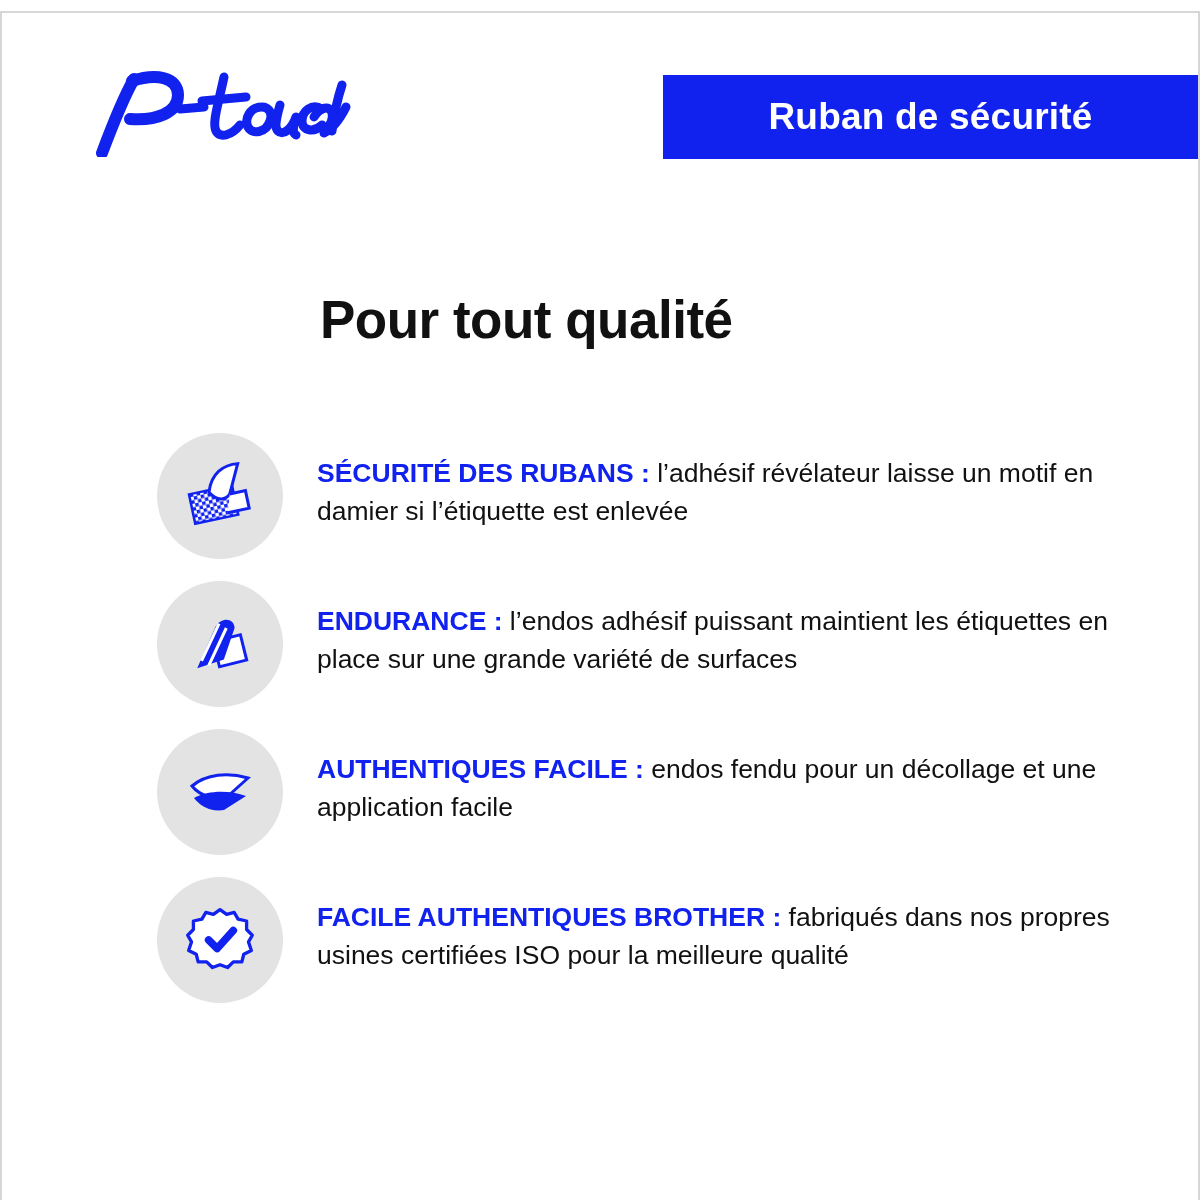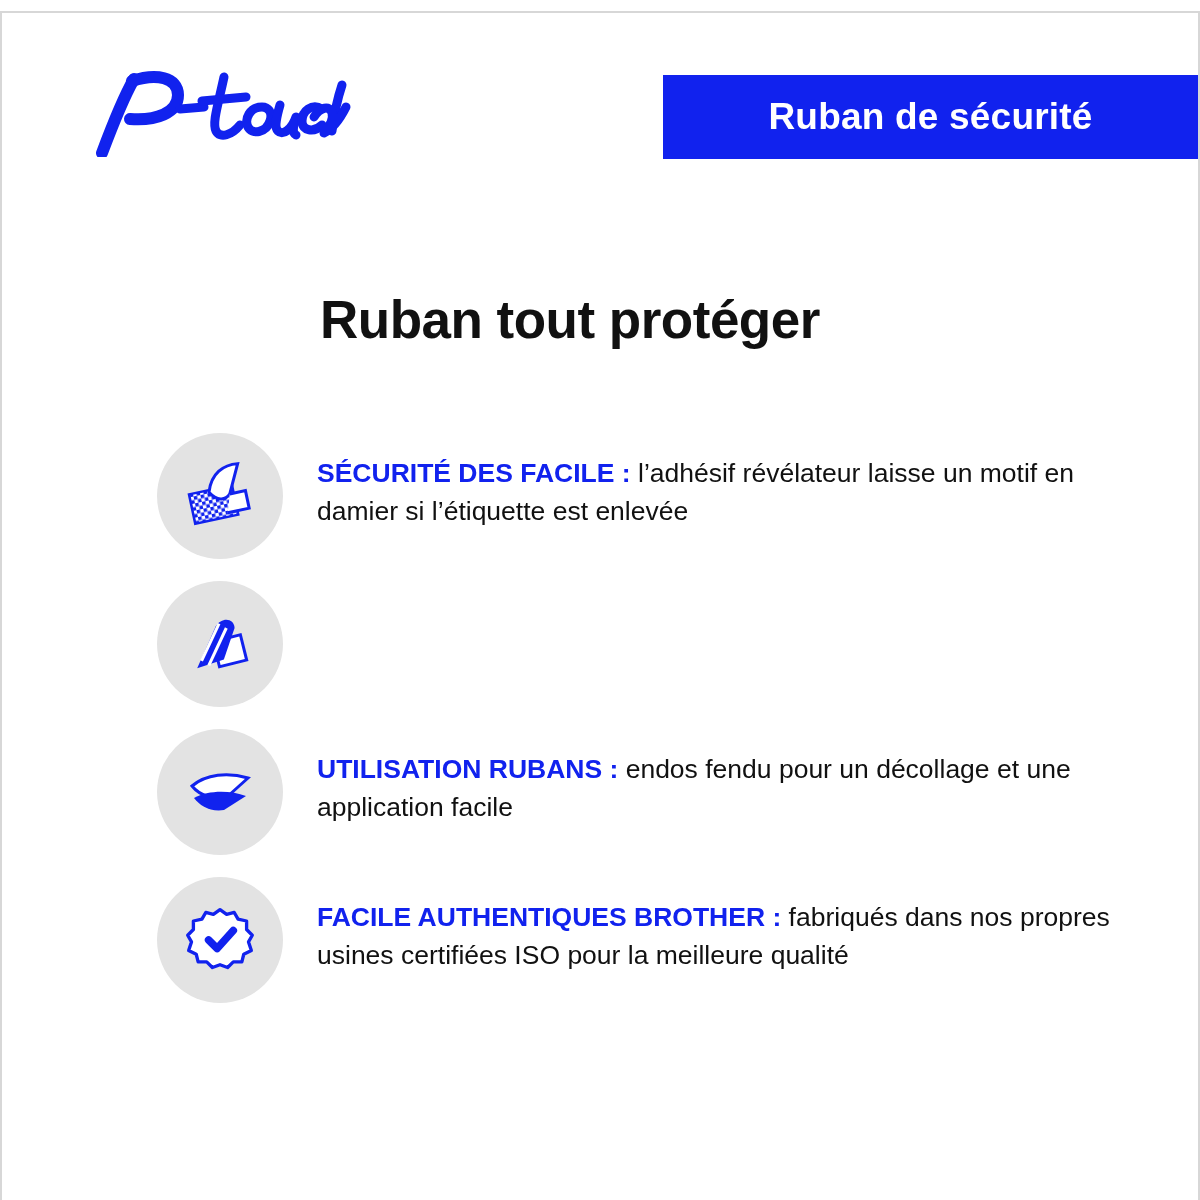--- a/index.html
+++ b/index.html
@@ -136,21 +136,21 @@
           <path d="M258 52 C264 42 274 40 276 48 C278 56 272 62 268 68 C276 64 284 54 290 42" transform="translate(-18,0)"></path>
         </g>
       </svg>
     </div>
 
     <div class="banner">
       <span class="banner-text">Ruban de sécurité</span>
     </div>
   </div>
 
-  <h1 class="title">Ruban tout protéger</h1>
+  <h1 class="title">Pour tout qualité</h1>
 
   <div class="features">
 
     <div class="feature">
       <div class="icon-circle">
         <svg viewBox="0 0 80 80" width="80" height="80" aria-hidden="true">
           <defs>
             <pattern id="checker" width="7" height="7" patternUnits="userSpaceOnUse">
               <rect width="7" height="7" fill="#ffffff"></rect>
               <rect width="3.5" height="3.5" fill="#1122ee"></rect>
@@ -158,47 +158,50 @@
             </pattern>
           </defs>
           <g transform="rotate(-12 40 40)">
             <rect x="10" y="32" width="44" height="30" fill="url(#checker)" stroke="#1122ee" stroke-width="2.5"></rect>
             <path d="M30 34 C36 16 50 10 64 12 L50 40 C44 46 36 44 30 34 Z" fill="#ffffff" stroke="#1122ee" stroke-width="3"></path>
             <path d="M50 40 L66 40 L66 58 L44 58" fill="#ffffff" stroke="#1122ee" stroke-width="3"></path>
           </g>
         </svg>
       </div>
       <div class="feature-text">
-        <span class="feature-label">SÉCURITÉ DES FACILE :</span><span class="feature-body"> l’adhésif révélateur laisse un motif en damier si l’étiquette est enlevée</span>
+        <span class="feature-label">SÉCURITÉ DES RUBANS :</span><span class="feature-body"> l’adhésif révélateur laisse un motif en damier si l’étiquette est enlevée</span>
       </div>
     </div>
 
 
     <div class="feature">
       <div class="icon-circle">
         <svg viewBox="0 0 80 80" width="80" height="80" aria-hidden="true">
           <g transform="rotate(-14 40 40)">
             <rect x="34" y="36" width="28" height="26" fill="#ffffff" stroke="#1122ee" stroke-width="3"></rect>
             <path d="M12 58 L40 22 C48 14 60 18 58 28 L40 56 Z" fill="#1122ee"></path>
             <path d="M18 52 L44 20" stroke="#ffffff" stroke-width="3"></path>
             <path d="M24 58 L50 26" stroke="#ffffff" stroke-width="3"></path>
           </g>
         </svg>
       </div>
+      <div class="feature-text">
+        <span class="feature-label">ENDURANCE :</span><span class="feature-body"> l’endos adhésif puissant maintient les étiquettes en place sur une grande variété de surfaces</span>
+      </div>
     </div>
 
     <div class="feature">
       <div class="icon-circle">
         <svg viewBox="0 0 80 80" width="80" height="80" aria-hidden="true">
           <path d="M12 34 C26 22 48 20 68 26 L48 44 C34 48 20 44 12 34 Z" fill="#ffffff" stroke="#1122ee" stroke-width="3"></path>
           <path d="M14 46 C28 38 50 38 66 44 L44 58 C30 60 20 54 14 46 Z" fill="#1122ee"></path>
         </svg>
       </div>
       <div class="feature-text">
-        <span class="feature-label">UTILISATION RUBANS :</span><span class="feature-body"> endos fendu pour un décollage et une application facile</span>
+        <span class="feature-label">AUTHENTIQUES FACILE :</span><span class="feature-body"> endos fendu pour un décollage et une application facile</span>
       </div>
     </div>
 
     <div class="feature">
       <div class="icon-circle">
         <svg viewBox="0 0 80 80" width="76" height="76" aria-hidden="true">
           <path d="M40 8 L47 13 L55 11 L59 18 L68 20 L68 29 L74 35 L70 42 L73 51 L65 55 L63 63 L54 63 L48 69 L40 66 L32 69 L26 63 L17 63 L15 55 L7 51 L10 42 L6 35 L12 29 L12 20 L21 18 L25 11 L33 13 Z" fill="#ffffff" stroke="#1122ee" stroke-width="3.5" stroke-linejoin="round"></path>
           <path d="M28 40 L37 49 L54 30" fill="none" stroke="#1122ee" stroke-width="8" stroke-linecap="round" stroke-linejoin="round"></path>
         </svg>
       </div>

